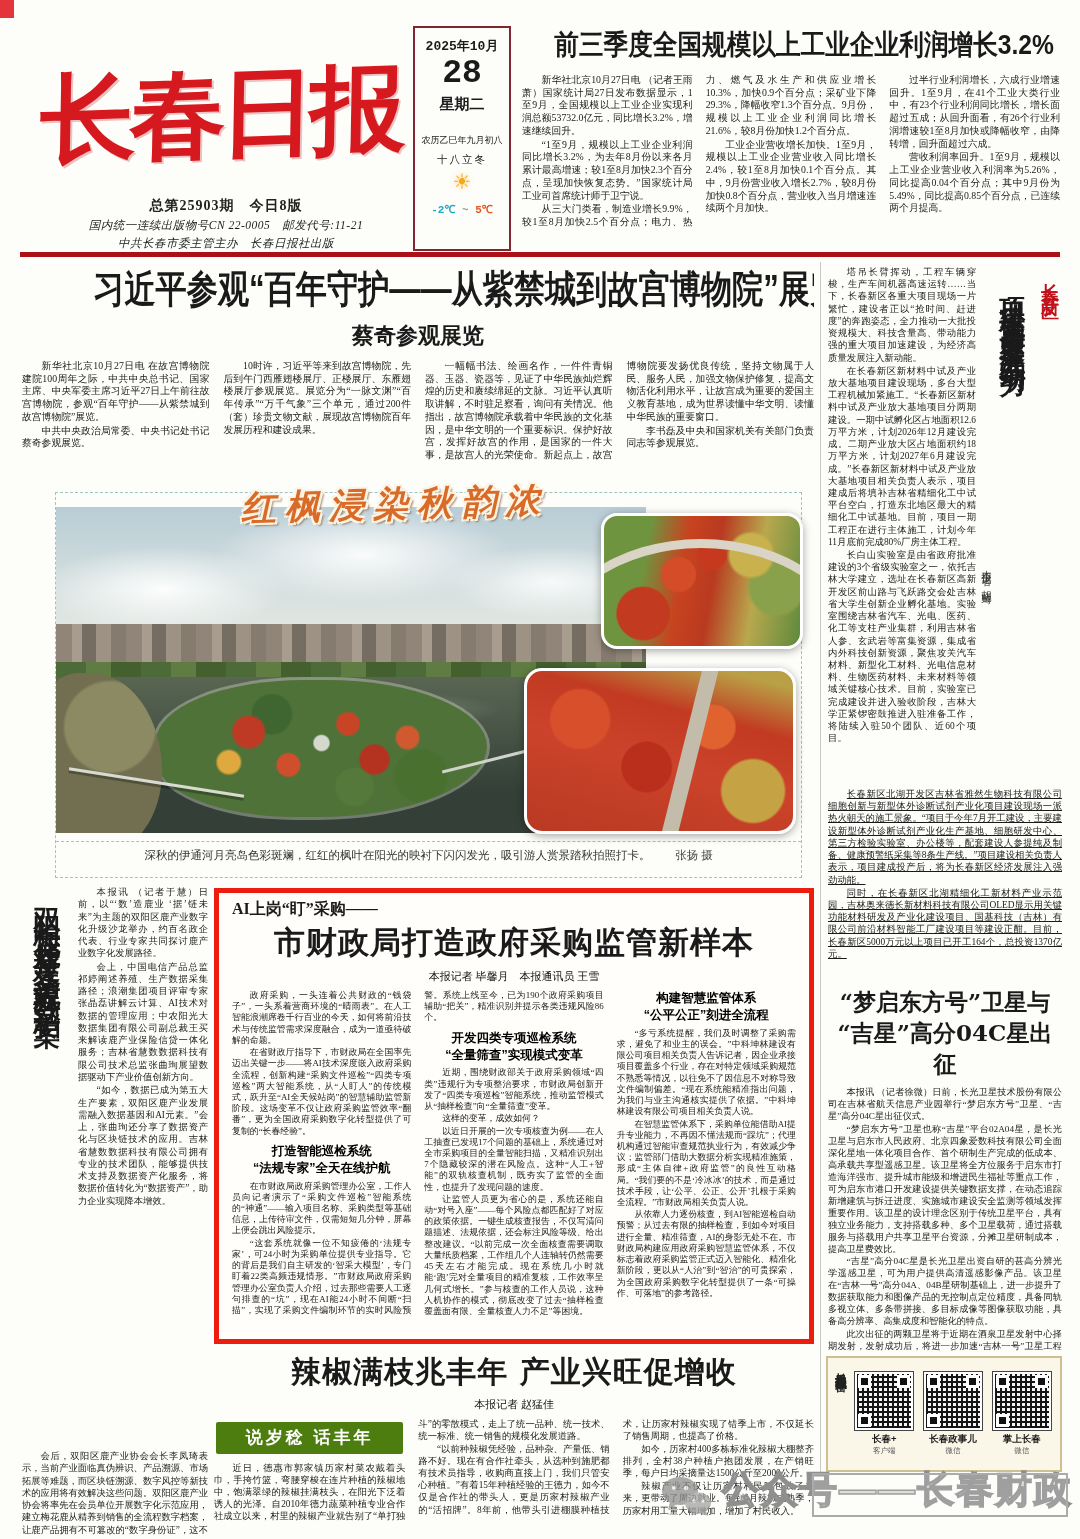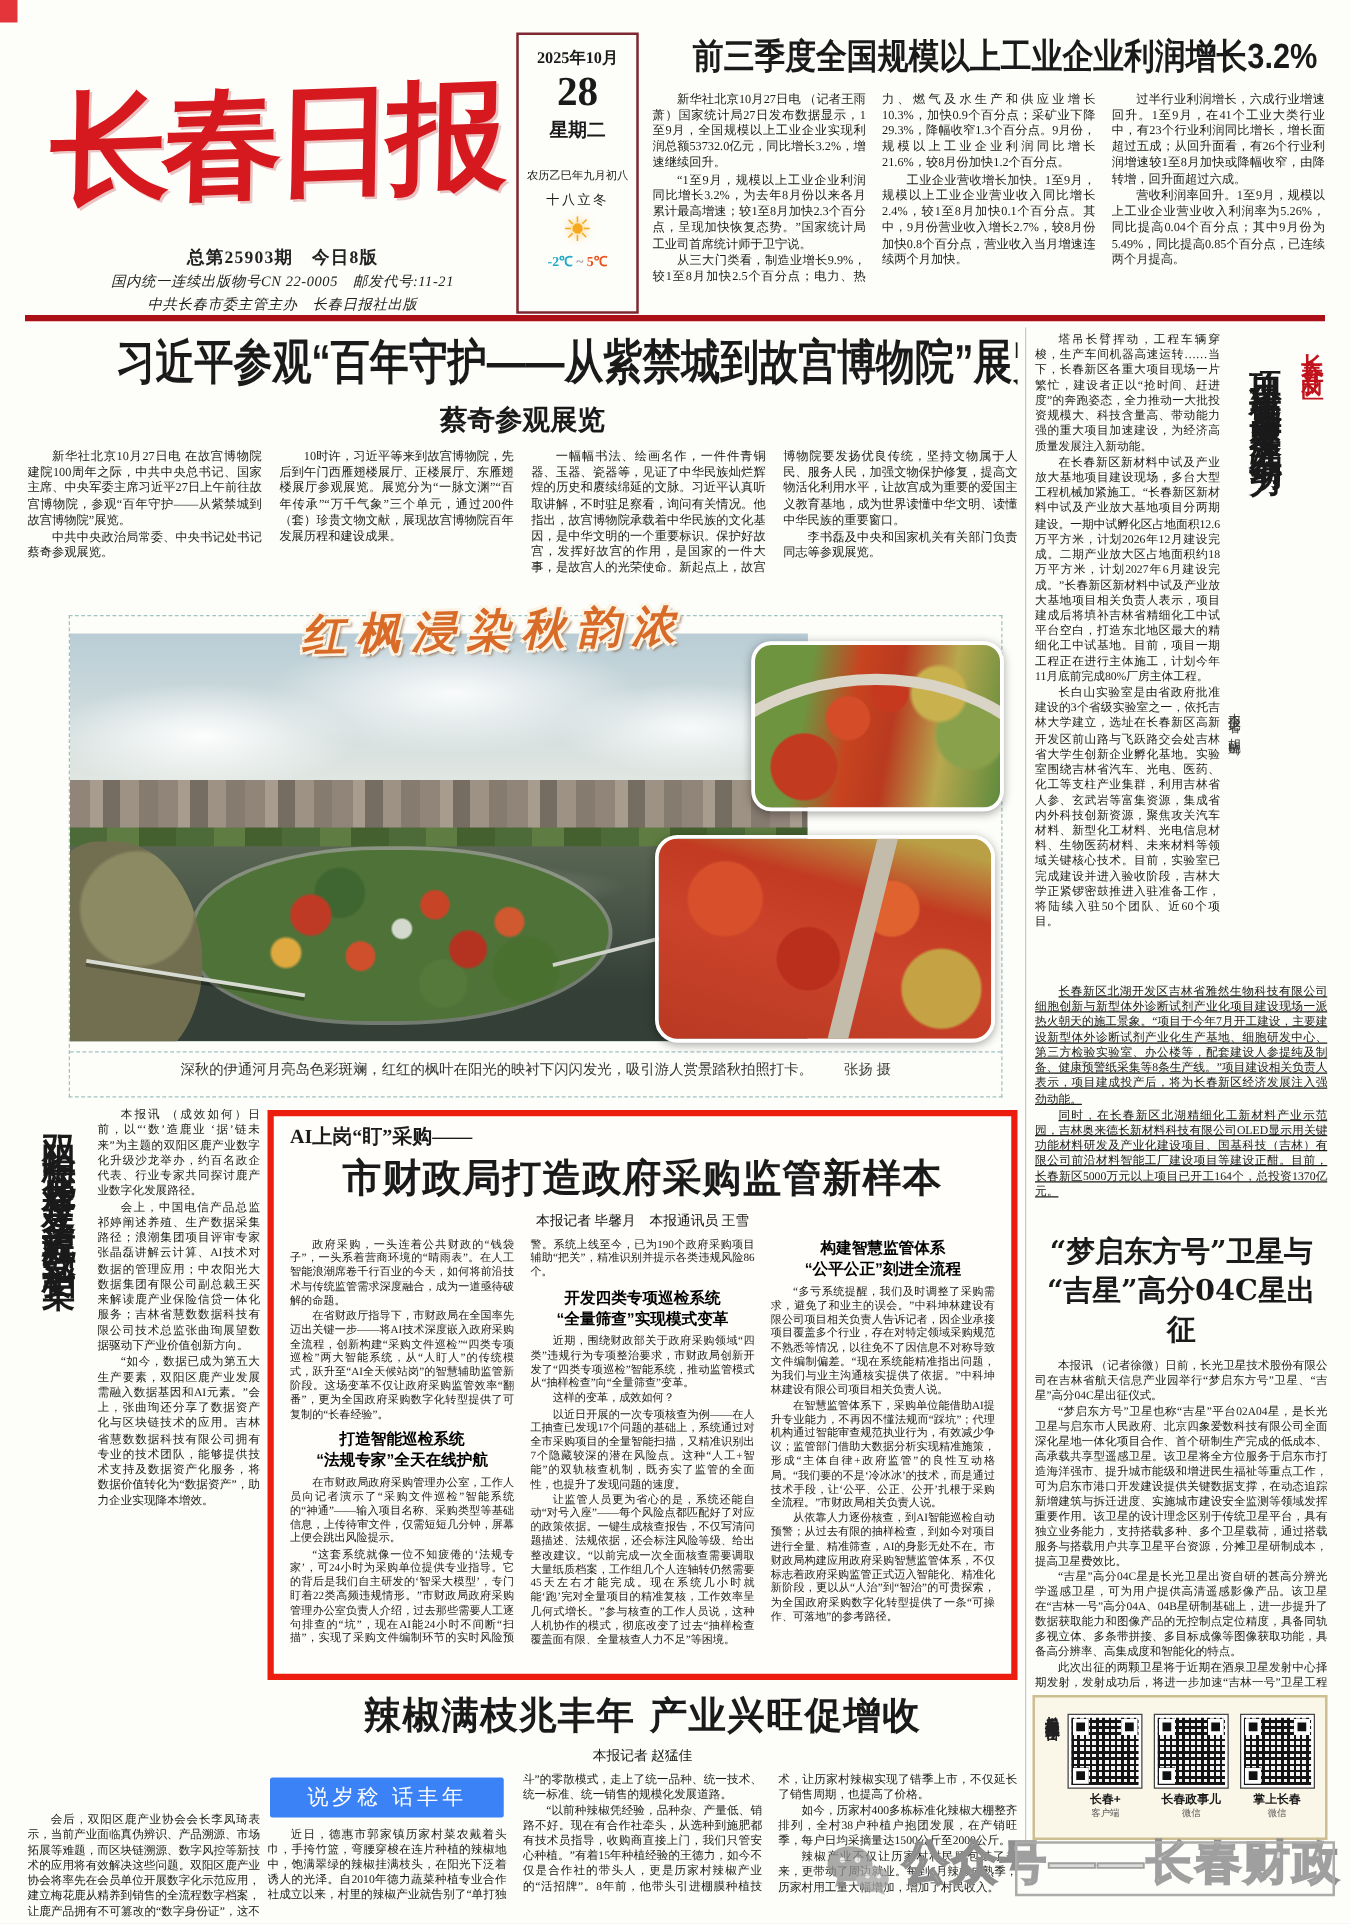--- a/index.html
+++ b/index.html
@@ -18,21 +18,21 @@
 
   
   .masthead{position:absolute;left:28px;top:34px;width:384px;height:162px;
         font-family:"DejaVu Serif",serif;font-weight:900;font-size:96px;line-height:160px;
         color:#d5191f;letter-spacing:-6px;transform:rotate(-2deg) skewX(-3deg);text-align:center;
         text-shadow:2px 2px 0 rgba(180,20,25,.25);}
   .pub-lines{position:absolute;left:30px;top:197px;width:392px;text-align:center;color:#222;}
   .pub-lines .issue{font-size:14px;font-weight:bold;letter-spacing:1px;}
   .pub-lines .pub{font-size:11.5px;margin-top:3px;letter-spacing:.5px;font-style:italic;}
   .datebox{position:absolute;left:413px;top:26px;width:94px;height:221px;border:2px solid #7e2730;
-        text-align:center;font-family:Liberation Serif, serif;}
+        text-align:center;font-family:Liberation Mono, monospace;}
   .datebox .ym{font-size:13px;font-weight:bold;margin-top:9px;}
   .datebox .day{font-size:33px;font-weight:bold;margin-top:2px;line-height:1.05;}
   .datebox .wd{font-size:15px;font-weight:bold;margin-top:3px;}
   .datebox .lunar{font-size:9px;margin-top:20px;white-space:nowrap;}
   .datebox .term{font-size:10.5px;margin-top:6px;letter-spacing:2px;}
   .datebox .sun{font-size:27px;color:#f6a81f;margin-top:4px;line-height:1;text-shadow:0 0 6px rgba(250,190,60,.8);}
   .datebox .temps{font-size:11px;font-weight:bold;margin-top:3px;}
   .temp-low{color:#1fa9c6;} .temp-sep{color:#999;} .temp-high{color:#e8541e;}
   .industry{position:absolute;left:522px;top:26px;width:538px;height:224px;overflow:hidden;}
   .industry h1{font-family:"Liberation Sans",sans-serif;font-weight:900;font-size:28px;white-space:nowrap;
@@ -118,22 +118,22 @@
   .ai-kicker{font-family:Liberation Serif, serif;font-weight:bold;font-size:16px;}
   .ai-box h1{font-family:"DejaVu Serif",serif;font-weight:900;font-size:31px;text-align:center;margin-top:2px;letter-spacing:1px;}
   .ai-byline{text-align:center;font-size:11px;margin:5px 0 6px;color:#111;}
   .ai-flow{font-size:8.9px;line-height:1.26;height:330px;overflow:hidden;}
 
   
   .pepper{position:absolute;left:214px;top:1352px;width:600px;height:187px;overflow:hidden;}
   .pepper h1{font-family:"DejaVu Serif",serif;font-weight:900;font-size:30px;text-align:center;letter-spacing:1px;}
   .pepper-byline{text-align:center;font-size:11px;margin:4px 0 6px;}
   .pepper-flow{font-size:9.3px;line-height:1.3;height:120px;overflow:hidden;}
-  .badge{display:block;break-inside:avoid;background:#3b82f6;color:#fff;text-align:center;
-        font-family:"Liberation Sans",sans-serif;font-weight:normal;font-size:17px;letter-spacing:3px;
+  .badge{display:block;break-inside:avoid;background:#4d7c0f;color:#fff;text-align:center;
+        font-family:"Liberation Sans",sans-serif;font-weight:bold;font-size:17px;letter-spacing:3px;
         padding:5px 0;border-radius:2px;margin:4px 2px 8px;}
 
   
   .col-divider{position:absolute;left:820px;top:262px;width:1px;height:1210px;background:#c9c9c9;}
   .cc{position:absolute;left:828px;top:262px;width:234px;height:722px;overflow:hidden;}
   .cc-row{position:relative;height:520px;}
   .cc-body{position:absolute;left:0;top:4px;width:148px;height:512px;overflow:hidden;font-size:9.4px;line-height:1.3;}
   .cc-byline{position:absolute;left:151px;top:300px;height:170px;font-size:10px;color:#333;letter-spacing:2px;}
   .cc-head{position:absolute;right:32px;top:14px;height:508px;font-family:"Liberation Sans",sans-serif;
         font-weight:900;font-size:26px;letter-spacing:5px;line-height:34px;}
@@ -241,21 +241,21 @@
     <div class="photo-caption">
       <span>深秋的伊通河月亮岛色彩斑斓，红红的枫叶在阳光的映衬下闪闪发光，吸引游人赏景踏秋拍照打卡。</span>
       <span class="credit">张扬 摄</span>
     </div>
   </section>
 
   <section class="deer">
     <div class="deer-row">
       <h1 class="deer-head v">双阳梅花鹿将建立全流程数字档案</h1>
       <div class="deer-body">
-          <p class="para">本报讯 （成效如何）日前，以“‘数’造鹿业 ‘据’链未来”为主题的双阳区鹿产业数字化升级沙龙举办，约百名政企代表、行业专家共同探讨鹿产业数字化发展路径。</p>
+          <p class="para">本报讯 （记者于慧）日前，以“‘数’造鹿业 ‘据’链未来”为主题的双阳区鹿产业数字化升级沙龙举办，约百名政企代表、行业专家共同探讨鹿产业数字化发展路径。</p>
           <p class="para">会上，中国电信产品总监祁婷阐述养殖、生产数据采集路径；浪潮集团项目评审专家张晶磊讲解云计算、AI技术对数据的管理应用；中农阳光大数据集团有限公司副总裁王买来解读鹿产业保险信贷一体化服务；吉林省慧数数据科技有限公司技术总监张曲珣展望数据驱动下产业价值创新方向。</p>
           <p class="para">“如今，数据已成为第五大生产要素，双阳区鹿产业发展需融入数据基因和AI元素。”会上，张曲珣还分享了数据资产化与区块链技术的应用。吉林省慧数数据科技有限公司拥有专业的技术团队，能够提供技术支持及数据资产化服务，将数据价值转化为“数据资产”，助力企业实现降本增效。</p>
         </div>
     </div>
     <div class="deer-bottom">
         <p class="para">会后，双阳区鹿产业协会会长李凤琦表示，当前产业面临真伪辨识、产品溯源、市场拓展等难题，而区块链溯源、数字风控等新技术的应用将有效解决这些问题。双阳区鹿产业协会将率先在会员单位开展数字化示范应用，建立梅花鹿从精养到销售的全流程数字档案，让鹿产品拥有不可篡改的“数字身份证”，这不仅是对消费者的品质承诺，也是提升品牌价值的核心。</p>
       </div>
   </section>
 
   <section class="ai-box">

